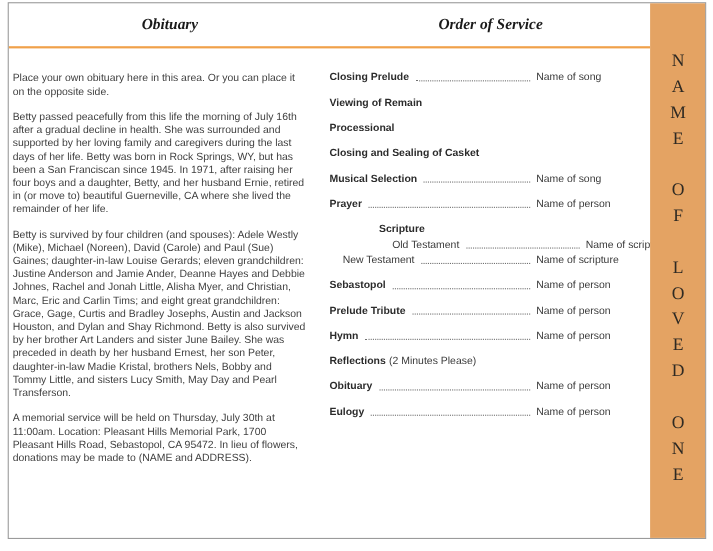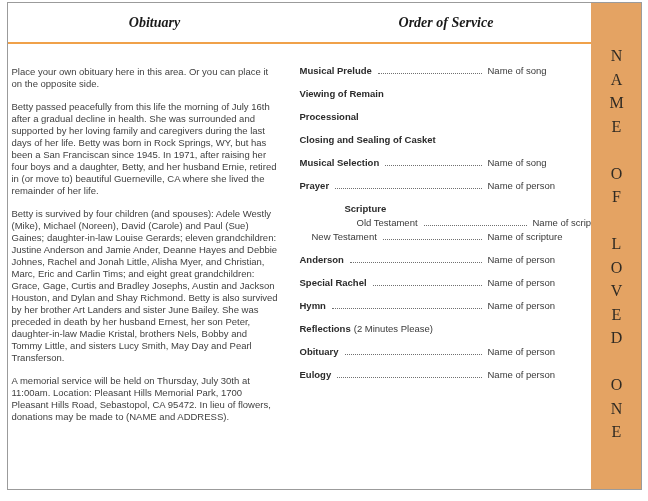--- a/index.html
+++ b/index.html
@@ -77,21 +77,21 @@
     <div class="col-left">
       <p>Place your own obituary here in this area. Or you can place it on the opposite side.</p>
       <p>Betty passed peacefully from this life the morning of July 16th after a gradual decline in health.  She was surrounded and supported by her loving family and caregivers during the last days of her life.  Betty was born in Rock Springs, WY, but has been a San Franciscan since 1945.  In 1971, after raising her four boys and a daughter, Betty, and her husband Ernie, retired in (or move to) beautiful Guerneville, CA where she lived the remainder of her life.</p>
       <p>Betty is survived by four children (and spouses): Adele Westly (Mike), Michael (Noreen), David (Carole) and Paul (Sue) Gaines;  daughter-in-law Louise Gerards;  eleven grandchildren: Justine Anderson and Jamie Ander, Deanne Hayes and Debbie Johnes, Rachel and Jonah Little, Alisha Myer, and Christian, Marc, Eric and Carlin Tims;  and eight great grandchildren: Grace, Gage, Curtis and Bradley Josephs, Austin and Jackson Houston, and Dylan and Shay Richmond.  Betty is also survived by her brother Art Landers and sister June Bailey.  She was preceded in death by her husband Ernest, her son Peter, daughter-in-law Madie Kristal, brothers Nels, Bobby and Tommy Little, and sisters Lucy Smith, May Day and Pearl Transferson.</p>
       <p>A memorial service will be held on Thursday, July 30th at 11:00am.  Location:  Pleasant Hills Memorial Park, 1700 Pleasant Hills Road, Sebastopol, CA 95472.  In lieu of flowers, donations may be made to (NAME and ADDRESS).</p>
     </div>
 
     <div class="col-right">
 
       <div class="row">
-        <span class="label">Musical Prelude</span>
+        <span class="label">Closing Prelude</span>
         <span class="leader"></span>
         <span class="value">Name of song</span>
       </div>
 
       <div class="row">
         <span class="label">Viewing of Remain</span>
       </div>
 
       <div class="row">
         <span class="label">Processional</span>
@@ -123,27 +123,27 @@
         <span class="value">Name of scripture</span>
       </div>
 
       <div class="row sub">
         <span class="label">New Testament</span>
         <span class="leader"></span>
         <span class="value">Name of scripture</span>
       </div>
 
       <div class="row">
-        <span class="label">Anderson</span>
+        <span class="label">Sebastopol</span>
         <span class="leader"></span>
         <span class="value">Name of person</span>
       </div>
 
       <div class="row">
-        <span class="label">Special Rachel</span>
+        <span class="label">Prelude Tribute</span>
         <span class="leader"></span>
         <span class="value">Name of person</span>
       </div>
 
       <div class="row">
         <span class="label">Hymn</span>
         <span class="leader"></span>
         <span class="value">Name of person</span>
       </div>
 

